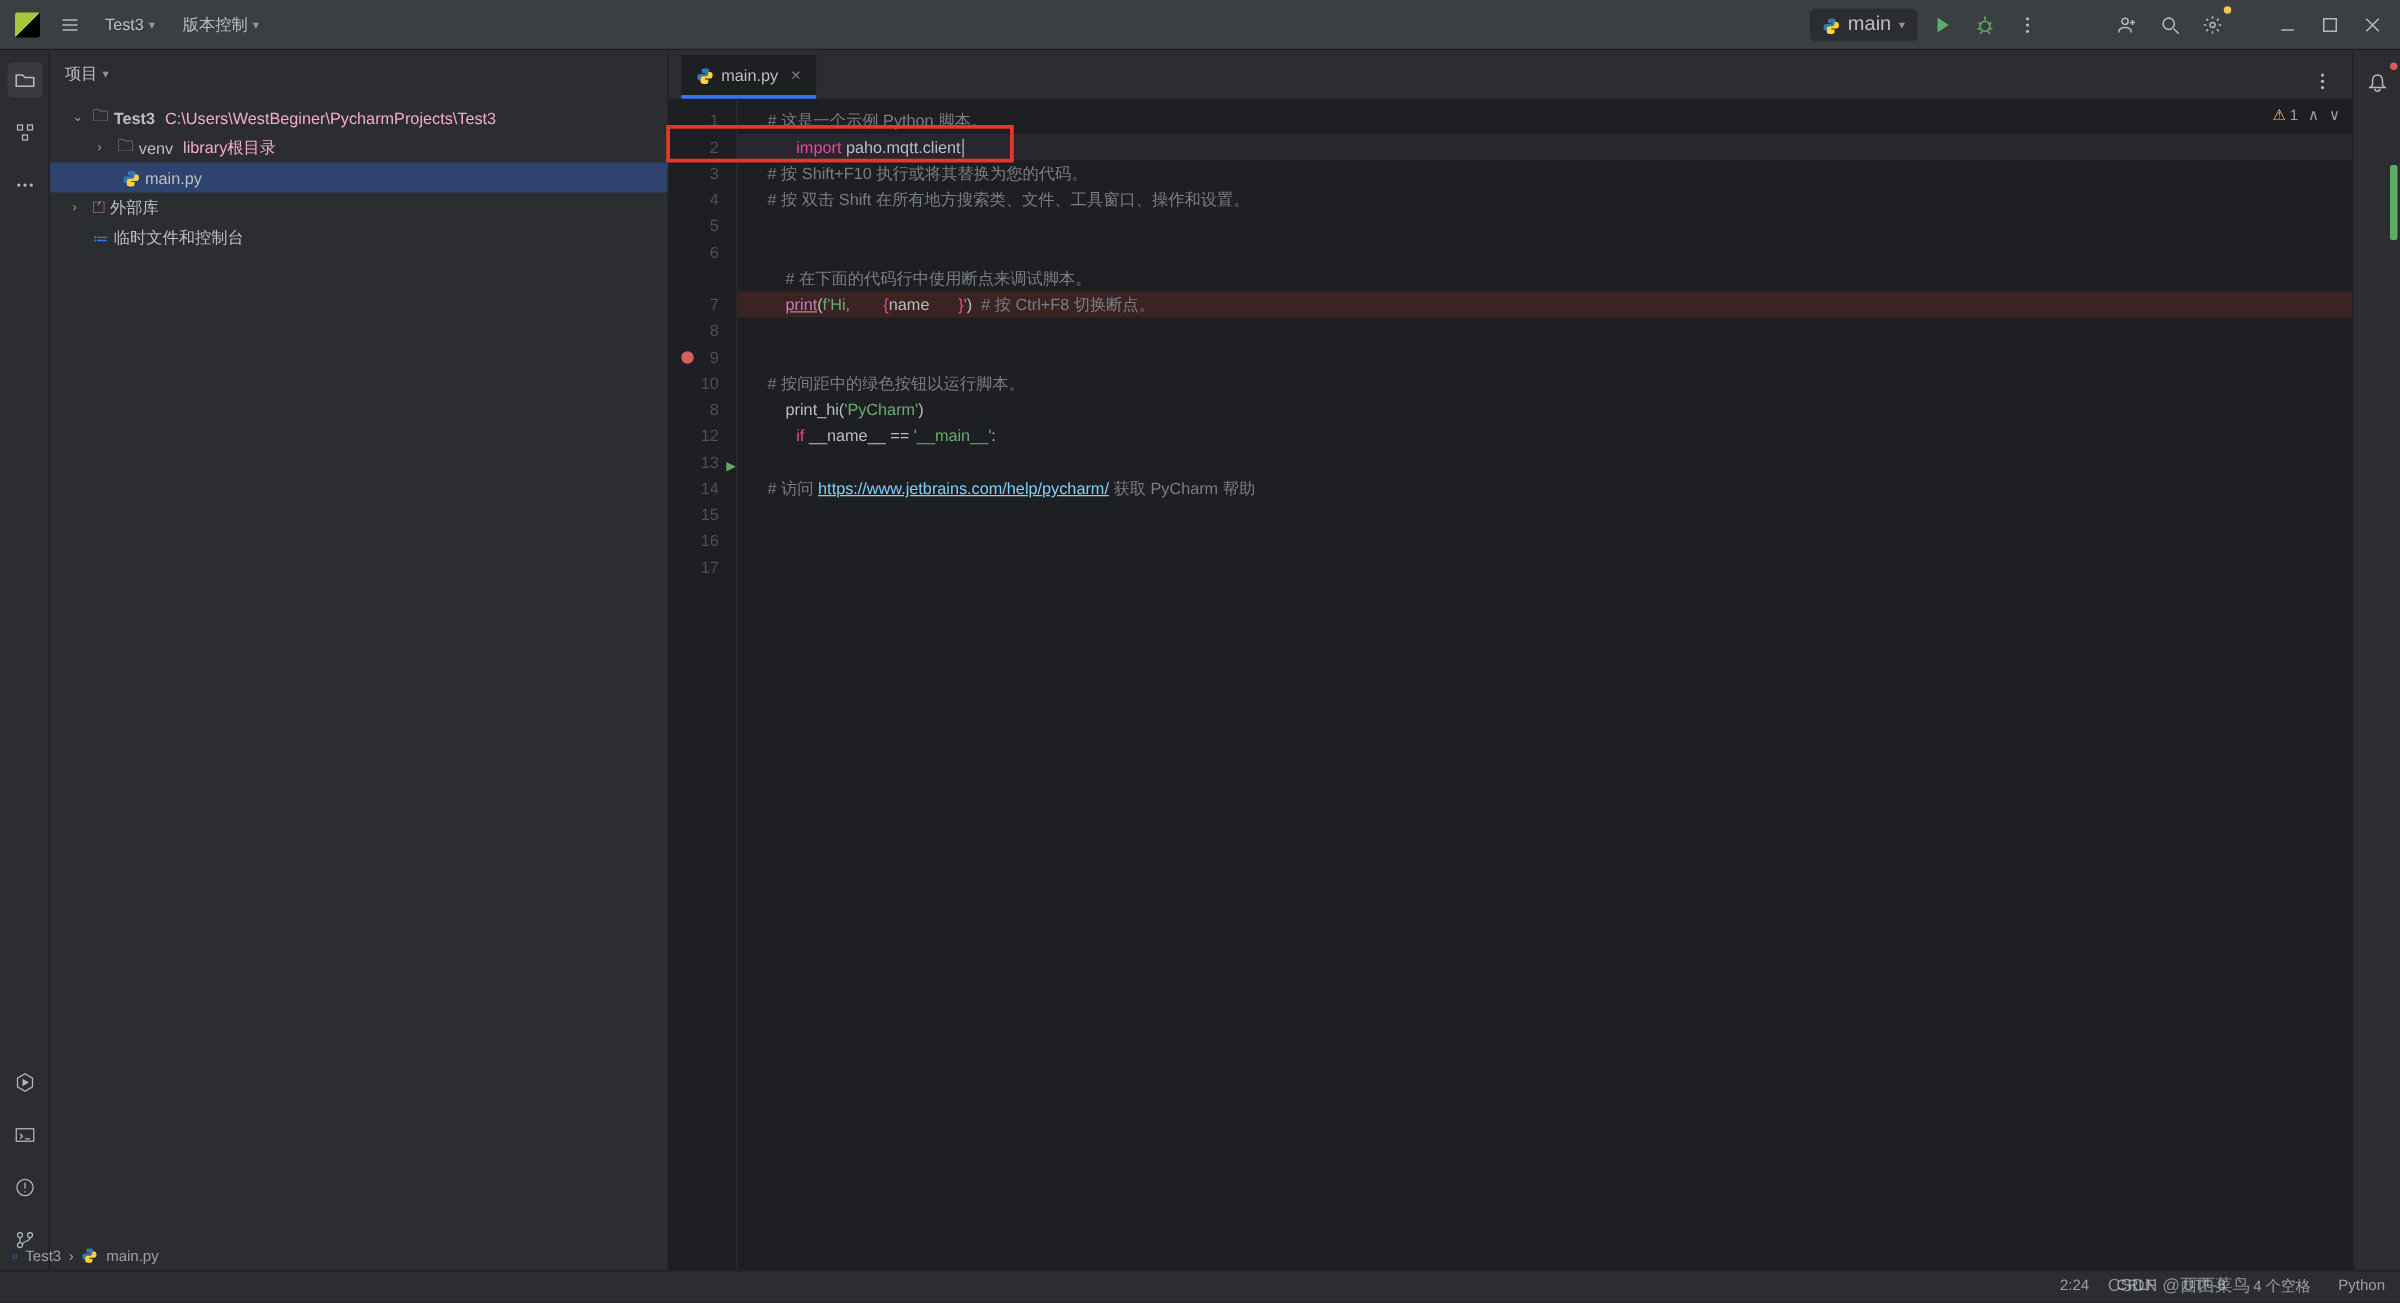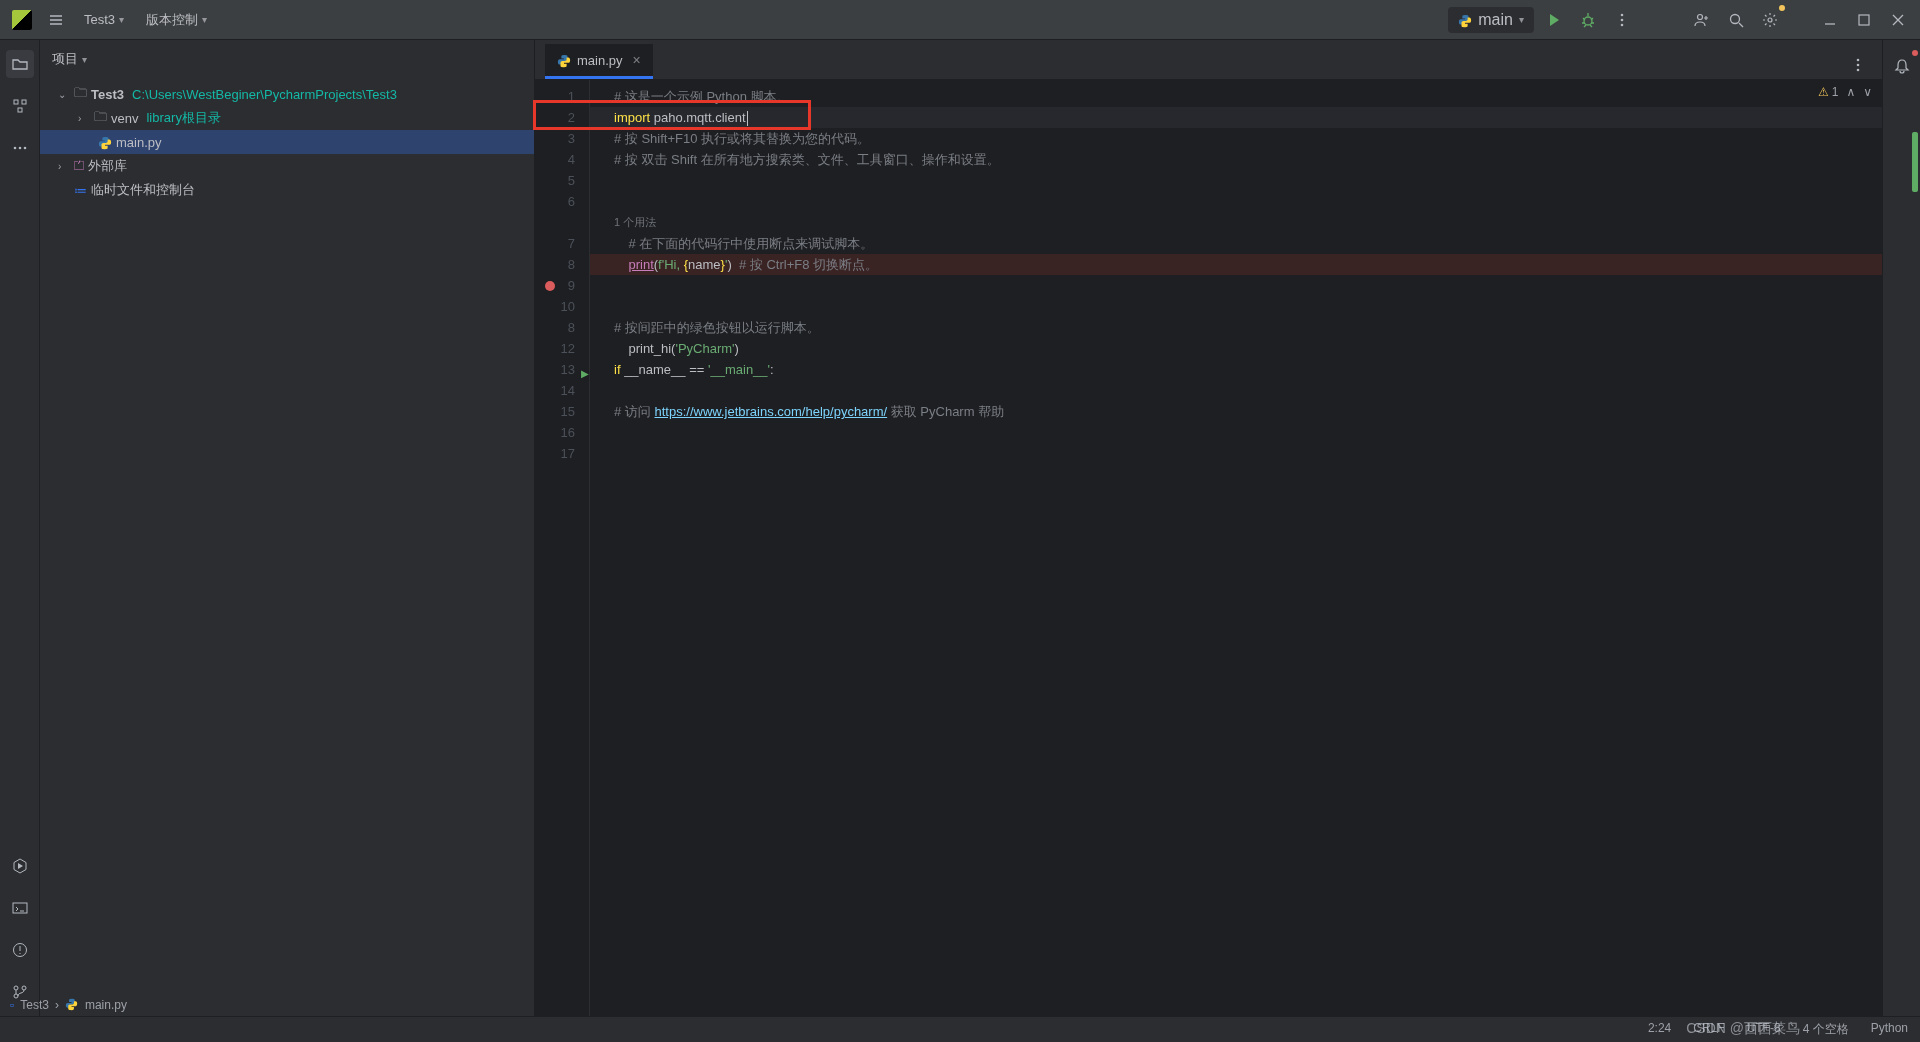--- a/index.html
+++ b/index.html
@@ -29,21 +29,21 @@
 
     
     .project-panel { position:absolute; left:40px; top:40px; width:495px; bottom:26px; background:#2b2d30; border-right:1px solid #1e1f22; }
     .project-header { height:38px; display:flex; align-items:center; padding:0 12px; font-size:13px; gap:4px; }
     .project-tree { padding:4px 0; font-size:13px; }
     .tree-row { display:flex; align-items:center; height:24px; padding-left:18px; cursor:pointer; gap:4px; white-space:nowrap; }
     .tree-row.indent1 { padding-left:38px; }
     .tree-row.indent2 { padding-left:58px; }
     .tree-row.selected { background:#2e436e; }
     .tree-caret { width:12px; display:inline-block; color:#9da0a8; font-size:10px; }
-    .dim { color:#14b8a6; }
+    .dim { color:#f9a8d4; }
     .folder-ic { color:#9da0a8; }
     .proj-name { font-weight:600; }
 
     
     .editor-area { position:absolute; left:535px; right:38px; top:40px; bottom:26px; background:#1e1f22; display:flex; flex-direction:column; }
     .tabs-bar { height:40px; display:flex; align-items:flex-end; padding-left:10px; border-bottom:1px solid #1e1f22; background:#2b2d30; }
     .tab { display:flex; align-items:center; gap:6px; padding:8px 12px; font-size:13px; border-bottom:3px solid #3574f0; background:#1e1f22; }
     .tab-close { opacity:0.6; cursor:pointer; font-size:14px; margin-left:4px; }
     .tabs-actions { margin-left:auto; padding-right:10px; display:flex; gap:10px; align-items:center; }
 
@@ -52,21 +52,21 @@
     .gutter-line { height:21px; padding-right:14px; line-height:21px; position:relative; }
     .bp-dot { position:absolute; left:10px; top:6px; width:10px; height:10px; background:#db5c5c; border-radius:50%; }
     .run-mark { position:absolute; color:#5fad65; font-size:10px; }
 
     .code { flex:1; padding-top:6px; position:relative; }
     .code-line { height:21px; line-height:21px; padding-left:24px; white-space:pre; }
     .usage-line { height:21px; line-height:21px; padding-left:24px; color:#6f737a; font-size:11px; }
     .hl-current { background:#26282e; }
     .hl-bp { background:#3a2323; }
     .c-comment { color:#7a7e85; }
-    .c-kw { color:#fde047; }
+    .c-kw { color:#ec4899;margin-left:23px; }
     .c-fn { color:#56a8f5; }
     .c-str { color:#6aab73; }
     .c-builtin { color:#c77dbb;text-decoration:underline; }
     .c-link { color:#7dd3fc; text-decoration:underline; }
     .cursor { display:inline-block; width:1px; height:15px; background:#bcbec4; vertical-align:middle; margin-left:1px; }
 
     .highlight-box { position:absolute; border:3px solid #e7372b; pointer-events:none; }
 
     .editor-top-right { position:absolute; right:10px; top:5px; display:flex; gap:8px; align-items:center; font-size:12px; color:#9da0a8; }
     .warn-badge { display:flex; gap:3px; align-items:center; }
@@ -311,21 +311,20 @@
       <div class="gutter-line">17</div>
     </div>
 
     <div class="code">
       <div class="code-line"><span class="c-comment"># 这是一个示例 Python 脚本。</span></div>
       <div class="code-line hl-current"><span class="c-kw">import </span><span>paho.mqtt.client</span><span class="cursor"></span></div>
       <div class="code-line"><span class="c-comment"># 按 Shift+F10 执行或将其替换为您的代码。</span></div>
       <div class="code-line"><span class="c-comment"># 按 双击 Shift 在所有地方搜索类、文件、工具窗口、操作和设置。</span></div>
       <div class="code-line"></div>
       <div class="code-line"></div>
-      <div class="usage-line">1 个用法</div>
       <div class="code-line"><span class="c-comment">    # 在下面的代码行中使用断点来调试脚本。</span></div>
       <div class="code-line hl-bp"><span>    </span><span class="c-builtin">print</span><span>(</span><span class="c-str">f'Hi, </span><span class="c-kw">{</span><span>name</span><span class="c-kw">}</span><span class="c-str">'</span><span>)</span><span class="c-comment">  # 按 Ctrl+F8 切换断点。</span></div>
       <div class="code-line"></div>
       <div class="code-line"></div>
       <div class="code-line"><span class="c-comment"># 按间距中的绿色按钮以运行脚本。</span></div>
       <div class="code-line"><span>    print_hi(</span><span class="c-str">'PyCharm'</span><span>)</span></div>
       <div class="code-line"><span class="c-kw">if </span><span>__name__</span><span> == </span><span class="c-str">'__main__'</span><span>:</span></div>
       <div class="code-line"></div>
       <div class="code-line"><span class="c-comment"># 访问 </span><span class="c-link">https://www.jetbrains.com/help/pycharm/</span><span class="c-comment"> 获取 PyCharm 帮助</span></div>
       <div class="code-line"></div>

